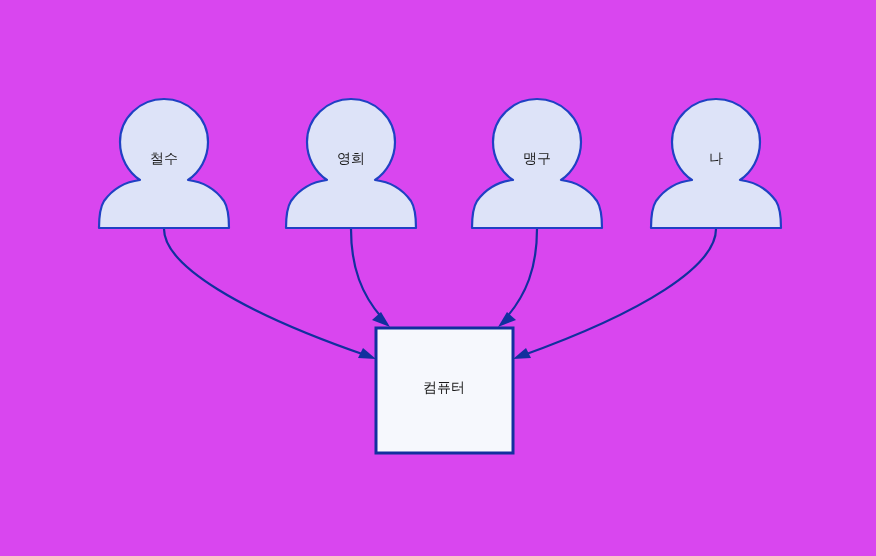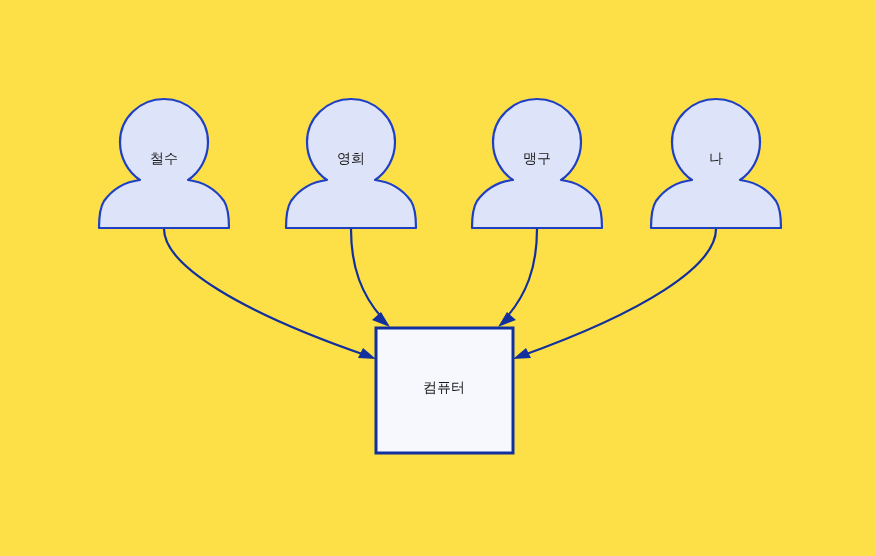--- a/index.html
+++ b/index.html
@@ -8,21 +8,21 @@
     padding: 0;
     background: #ffffff;
   }
   body {
     font-family: "Liberation Sans", "DejaVu Sans", sans-serif;
   }
   #canvas-wrap {
     position: relative;
     width: 876px;
     height: 556px;
-    background: #fde047;
+    background: #d946ef;
     overflow: hidden;
   }
   svg#diagram {
     display: block;
     width: 876px;
     height: 556px;
   }
   .actor-shape {
     fill: #dde3f8;
     stroke: #2040c4;

